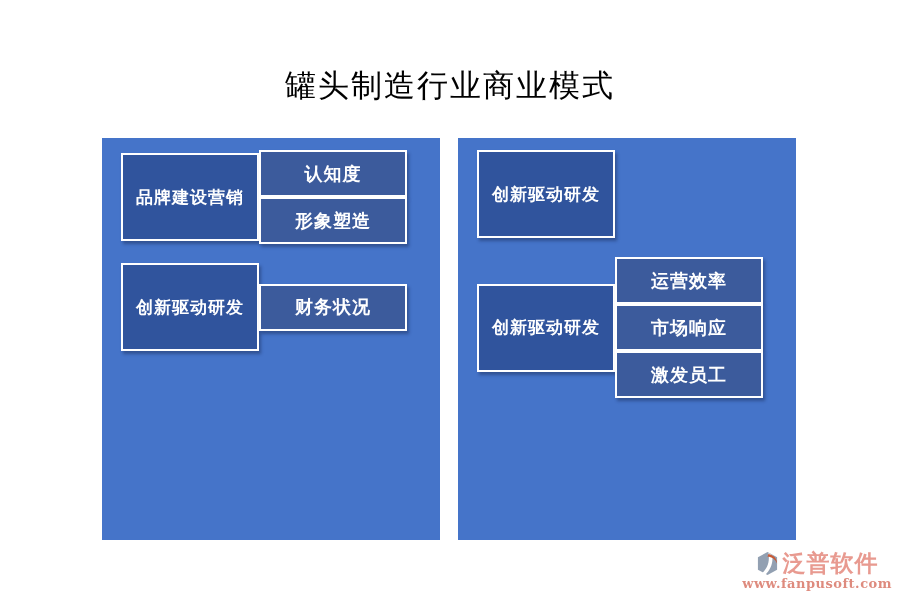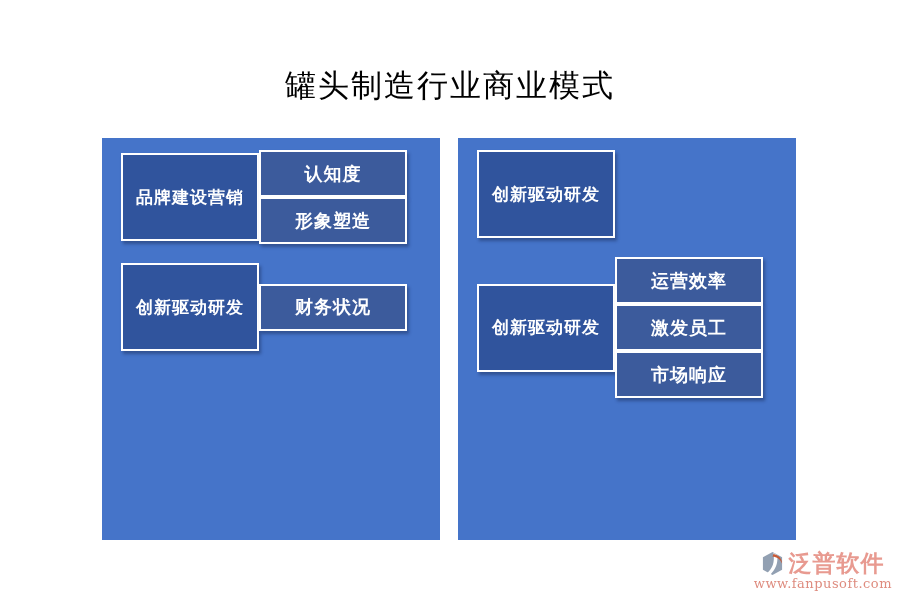--- a/index.html
+++ b/index.html
@@ -54,21 +54,21 @@
     display:flex;align-items:center;gap:4px;
   }
   .footer .logo-icon{display:inline-flex;flex:0 0 auto;}
   .footer .brand-name{
     font-family:"DejaVu Serif","Liberation Serif",serif;
     font-size:23px;font-weight:bold;letter-spacing:1px;
     color:#E89A90;line-height:26px;
   }
   .footer .brand-url{
     font-family:"DejaVu Serif","Liberation Serif",serif;
-    font-size:13px;font-weight:normal;letter-spacing:0.5px;
+    font-size:13px;font-weight:bold;letter-spacing:0.5px;
     color:#DE8B7E;margin-top:0px;
   }
 </style>
 </head>
 <body>
 
 <h1 class="title">罐头制造行业商业模式</h1>
 
 <div class="panels">
 
@@ -89,22 +89,22 @@
   </div>
 
   <div class="panel">
     <div class="group">
       <div class="category-box">创新驱动研发</div>
     </div>
     <div class="group">
       <div class="category-box">创新驱动研发</div>
       <div class="items">
         <div class="item-box">运营效率</div>
+        <div class="item-box">市场响应</div>
         <div class="item-box">激发员工</div>
-        <div class="item-box">市场响应</div>
       </div>
     </div>
   </div>
 
 </div>
 
 <div class="footer">
   <div class="brand-row">
     <span class="logo-icon">
       <svg width="23" height="25" viewBox="0 0 48 52" aria-hidden="true">

